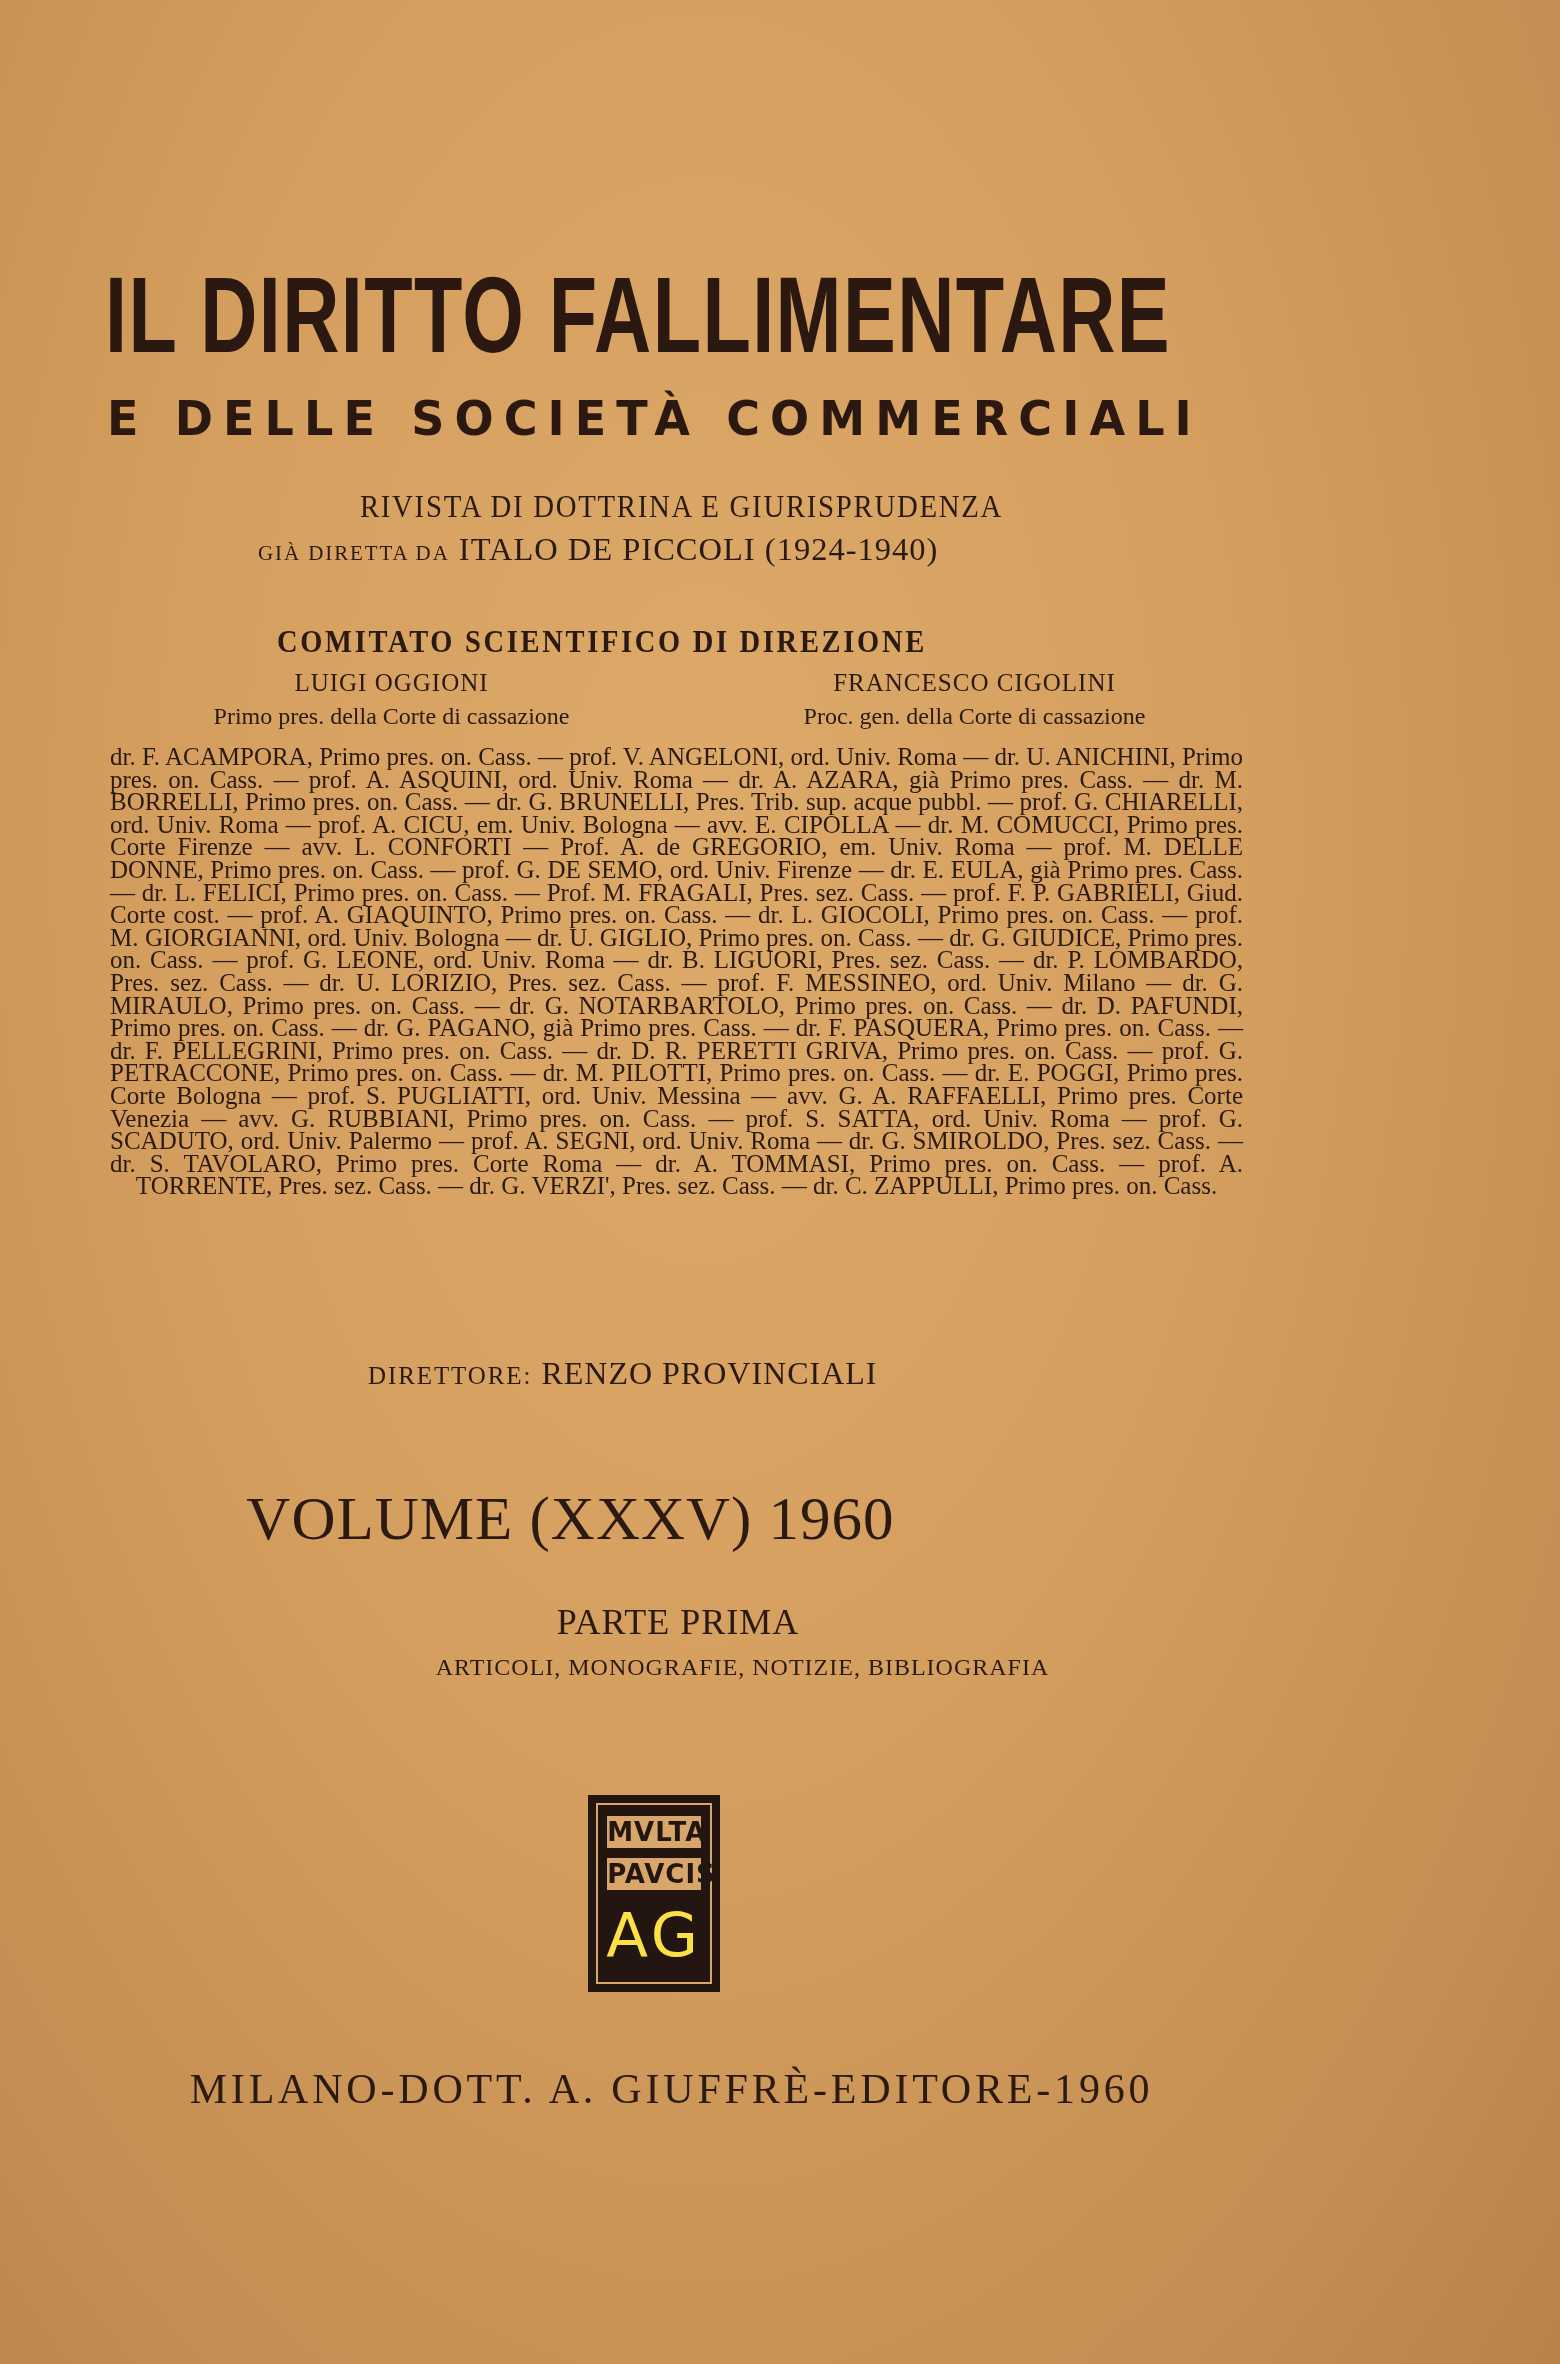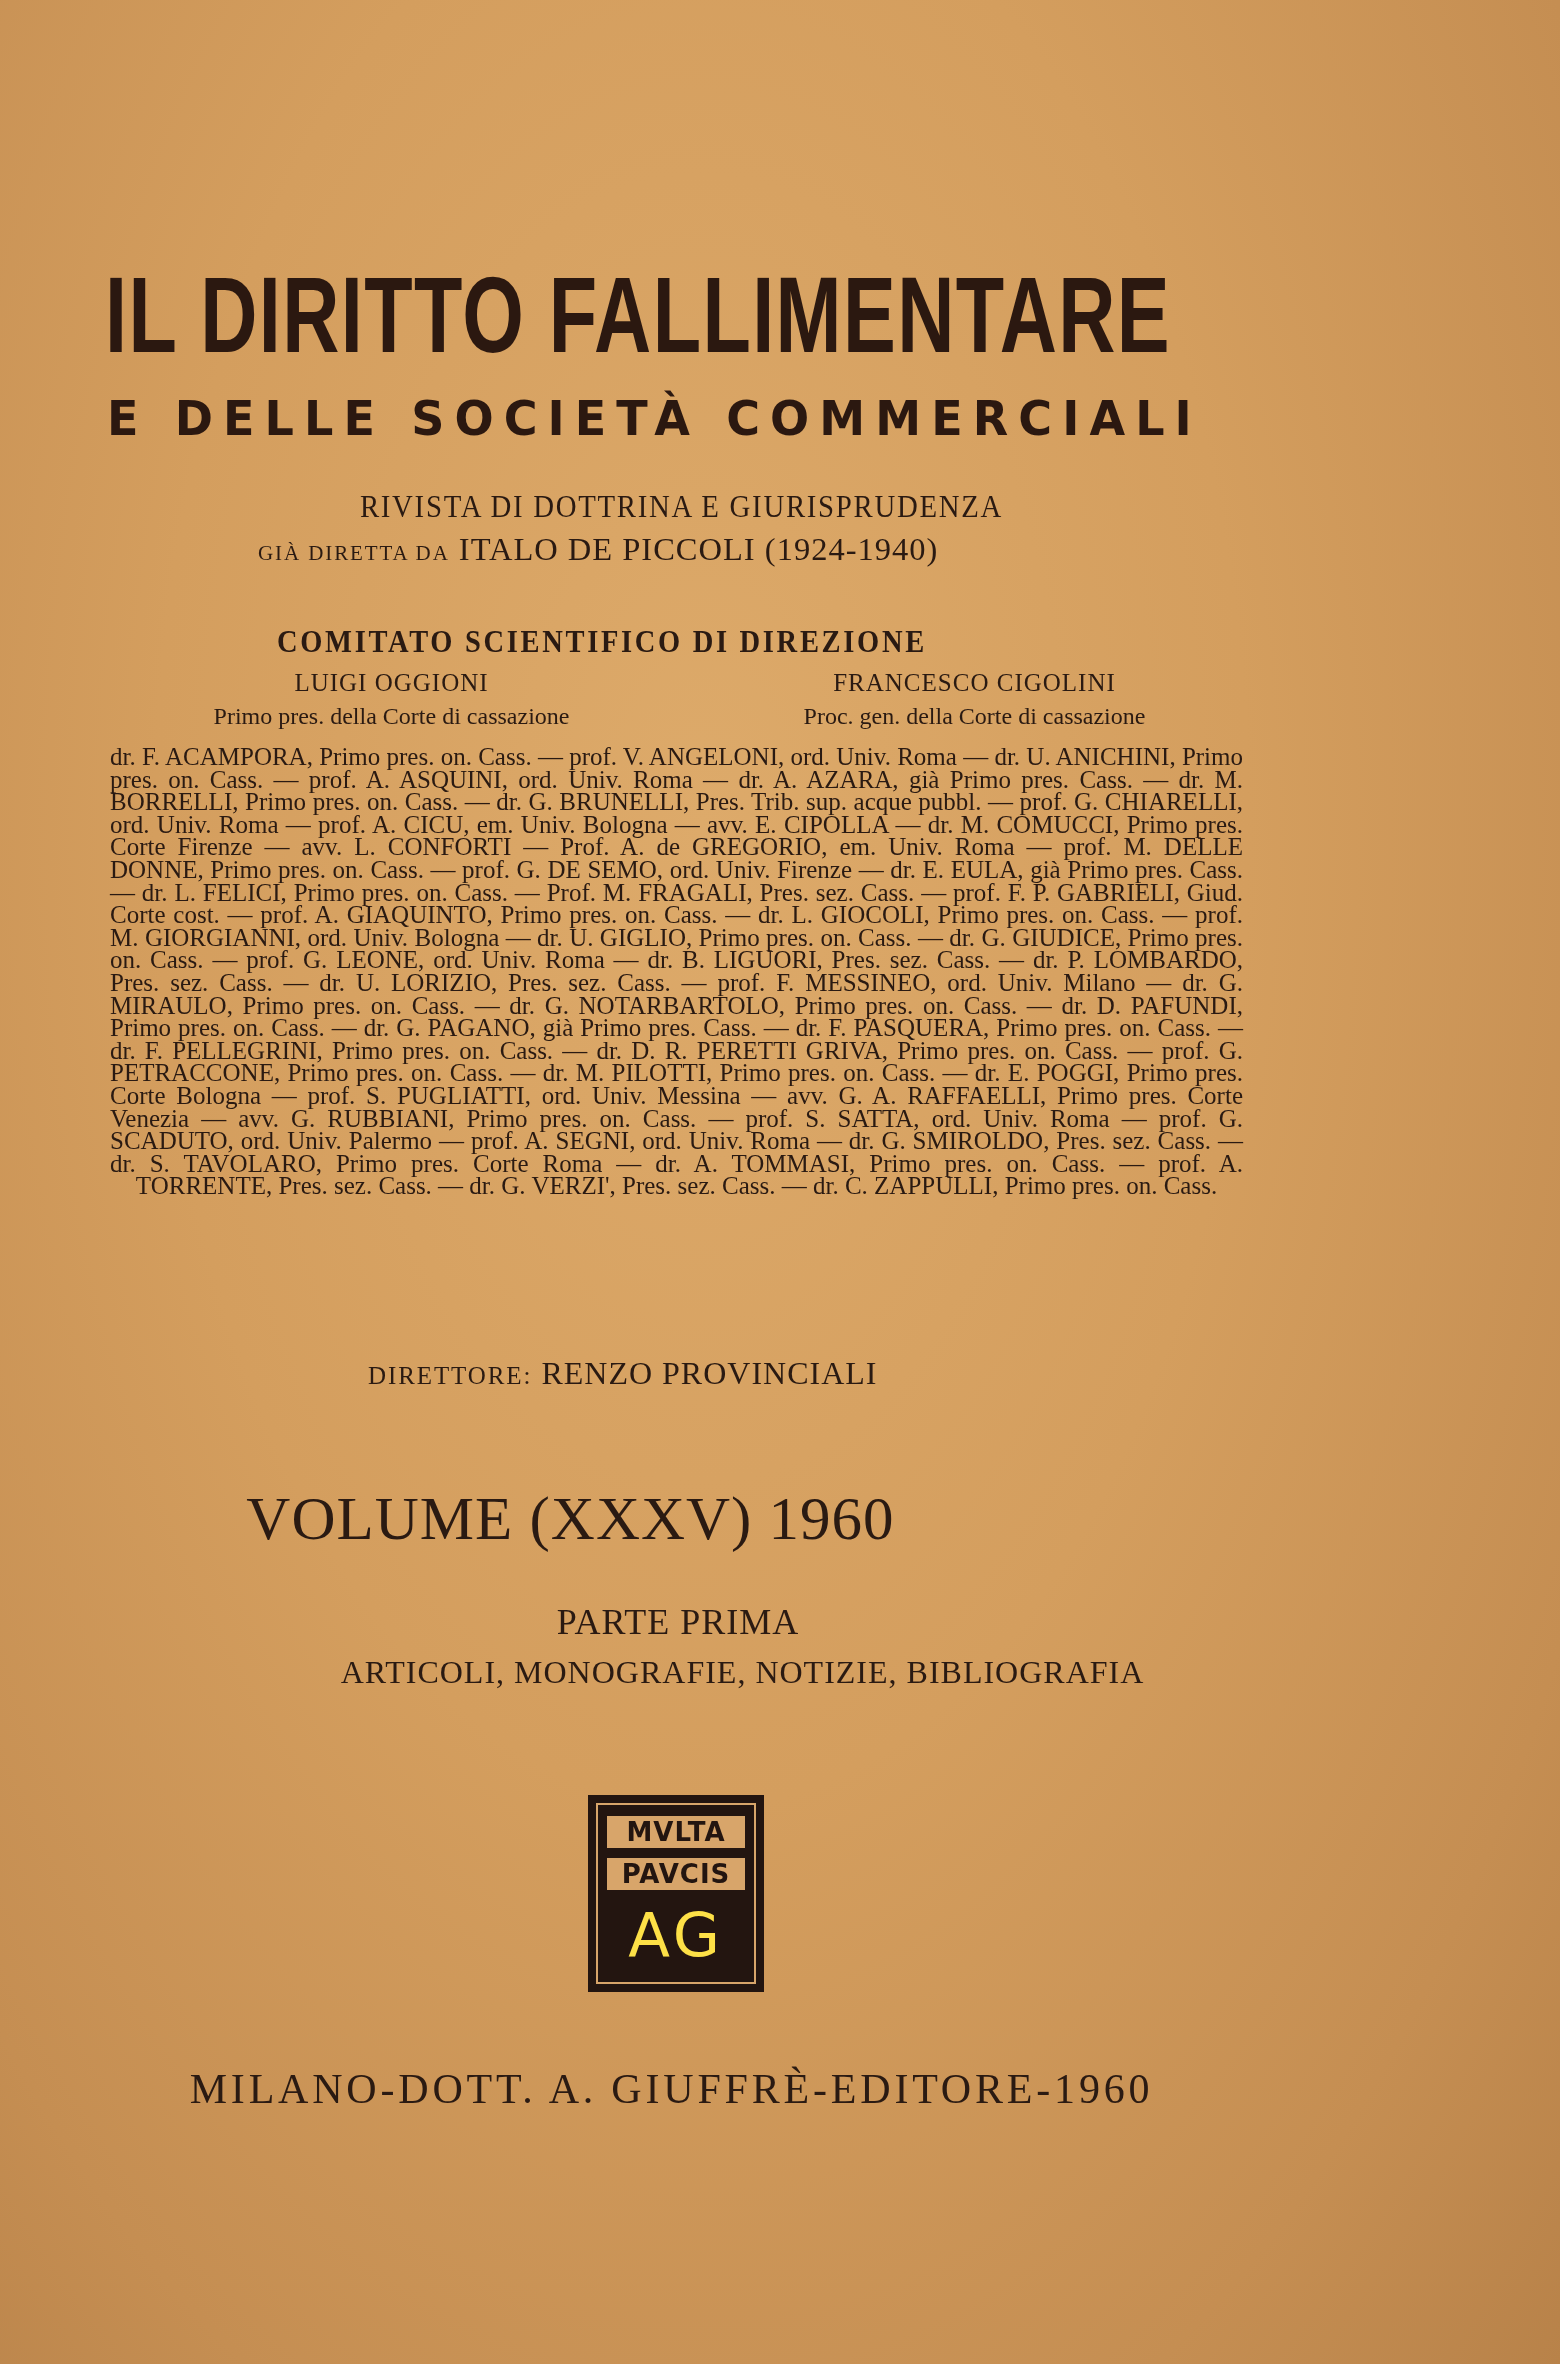--- a/index.html
+++ b/index.html
@@ -51,24 +51,24 @@
   .volume{
     left:0; width:1265px; text-align:center; top:1484px; padding-right:124px; box-sizing:border-box;
     font-size:61px; letter-spacing:1px;
   }
   .parte{
     left:0; width:1424px; text-align:center; top:1601px; padding-right:68px; box-sizing:border-box;
     font-size:36px; letter-spacing:1px;
   }
   .sezioni{
     left:0; width:1561px; text-align:center; top:1654px; padding-right:76px; box-sizing:border-box;
-    font-size:32px; letter-spacing:1px;
+    font-size:24px; letter-spacing:1px;
   }
   .logo{
-    left:588px; top:1795px; width:176px; height:197px;
+    left:588px; top:1795px; width:132px; height:197px;
     background:#231510; box-sizing:border-box; padding:7.6px;
   }
   .logo-inner{
     width:100%; height:100%; border:2.9px solid #d8a56a; box-sizing:border-box; position:relative;
   }
   .logo-band{
     position:absolute; left:9.6px; right:9.6px; height:32px; background:#d8a56a;
     color:#231510; font-family:"DejaVu Sans","Liberation Sans",sans-serif; font-weight:bold;
     font-size:26px; text-align:center; line-height:32px; letter-spacing:1px;
   }

